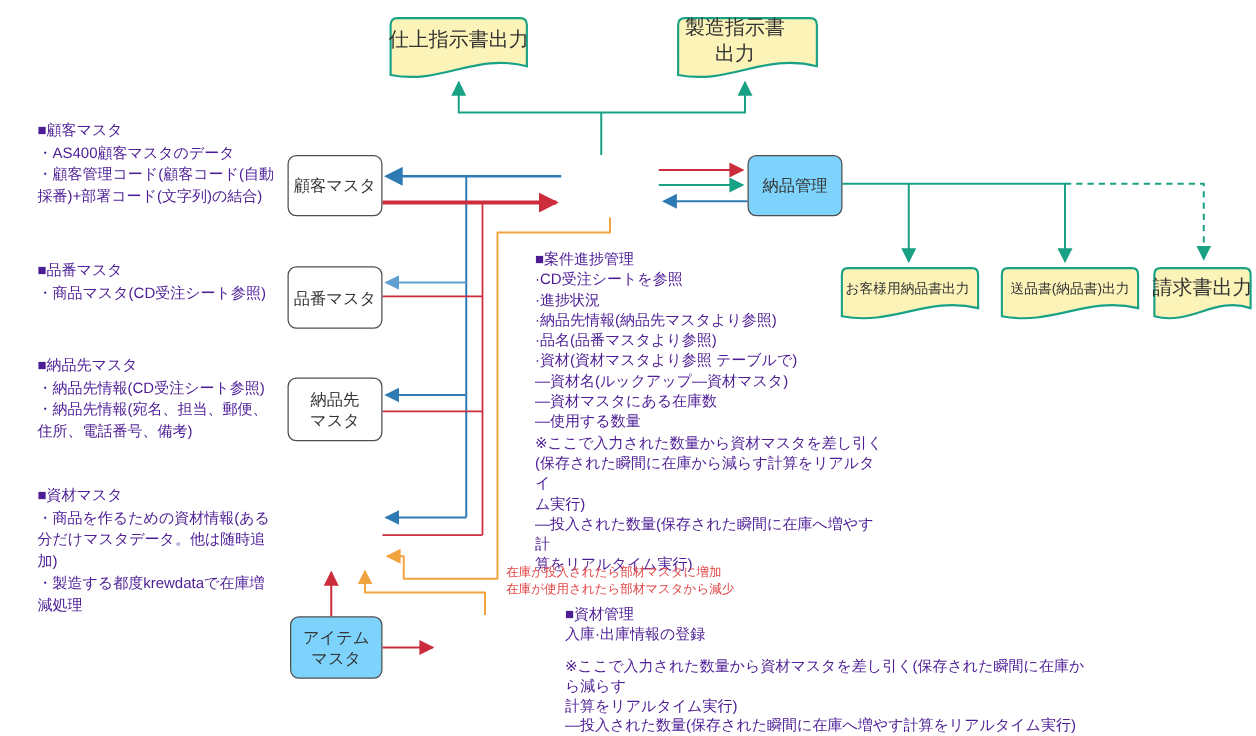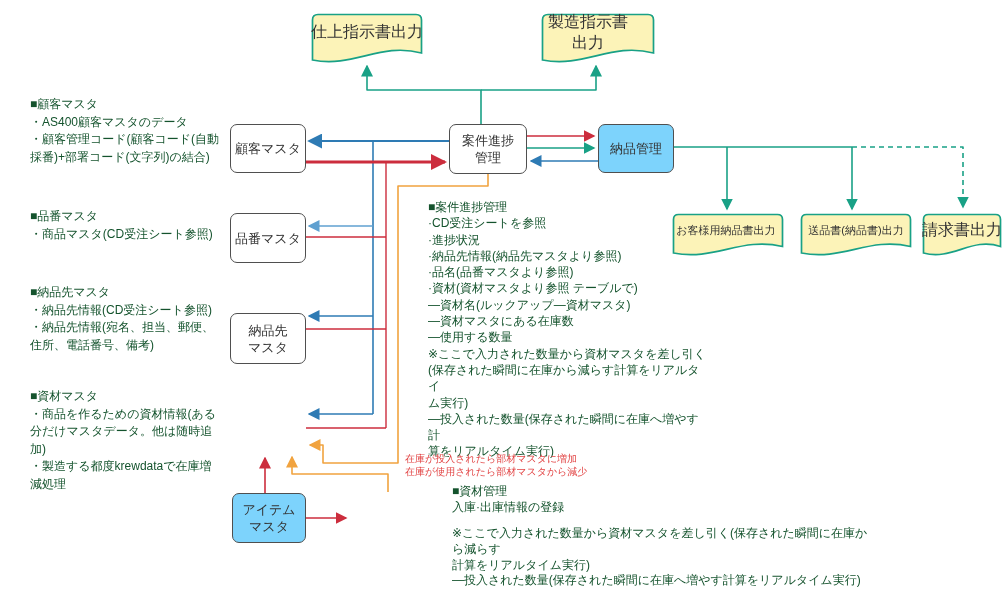--- a/index.html
+++ b/index.html
@@ -16,21 +16,21 @@
   }
   .node.pink{background:#7dd3fc;}
   .doc{position:absolute;z-index:3;}
   .doc svg{position:absolute;left:0;top:0;}
   .doc .doc-label{
     position:absolute;left:0;top:0;right:0;bottom:0;display:flex;align-items:center;justify-content:center;
     font-size:16px;color:#333;text-align:center;z-index:2;
   }
   .doc.small .doc-label{font-size:11px;}
   .note{
-    position:absolute;font-size:12px;line-height:17.5px;white-space:pre-line;z-index:2;color:#14532d;
+    position:absolute;font-size:12px;line-height:17.5px;white-space:pre-line;z-index:2;color:#4c1d95;
   }
   .note.mid{line-height:16.3px;width:280px;}
   .note.red{color:#e24444;font-size:10px;line-height:13px;}
   .note.bottom{line-height:15.8px;width:420px;}
   svg .conn{fill:none;stroke-linejoin:round;stroke-linecap:butt;}
 </style>
 </head>
 <body>
 
 <div id="canvas">
@@ -83,26 +83,24 @@
 
     <path class="conn" d="M488 174 L488 186 L398 186 L398 463 L323 463 L323 445 L310 445" stroke="#F1A33F" stroke-width="1.6" marker-end="url(#ar-orange)"></path>
     <path class="conn" d="M388 492 L388 474 L292 474 L292 457" stroke="#F1A33F" stroke-width="1.6" marker-end="url(#ar-orange)"></path>
 
     <path class="conn" d="M265 493 L265 458" stroke="#CC2D3D" stroke-width="1.6" marker-end="url(#ar-red)"></path>
     <path class="conn" d="M306 518 L346 518" stroke="#CC2D3D" stroke-width="1.6" marker-end="url(#ar-red)"></path>
   </svg>
 
   <div class="node" style="left:230px;top:124px;width:76px;height:49px;">顧客マスタ</div>
   <div class="node" style="left:230px;top:213px;width:76px;height:50px;">品番マスタ</div>
-  <div class="node" style="left:230px;top:313px;width:76px;height:51px;">納品先
+  <div class="node" style="left:230px;top:302px;width:76px;height:51px;">納品先
 マスタ</div>
   <div class="node pink" style="left:232px;top:493px;width:74px;height:50px;">アイテム
 マスタ</div>
-  <div class="node" style="left:449px;top:124px;width:78px;height:50px;">案件進捗
-管理</div>
   <div class="node pink" style="left:598px;top:124px;width:76px;height:49px;">納品管理</div>
 
   <div class="doc" style="left:311px;top:13px;width:112px;height:53px;">
     <svg width="112" height="53" viewBox="0 0 112 53">
       <path d="M1.5 7 Q1.5 1.5 7 1.5 L105 1.5 Q110.5 1.5 110.5 7 L110.5 40 C69 29 43 55 1.5 47 Z" fill="#FCF3B8" stroke="#19A186" stroke-width="1.7"></path>
     </svg>
     <div class="doc-label" style="padding-bottom:14px;">仕上指示書出力</div>
   </div>
   <div class="doc" style="left:541px;top:13px;width:94px;height:53px;">
     <svg width="114" height="53" viewBox="0 0 114 53">

